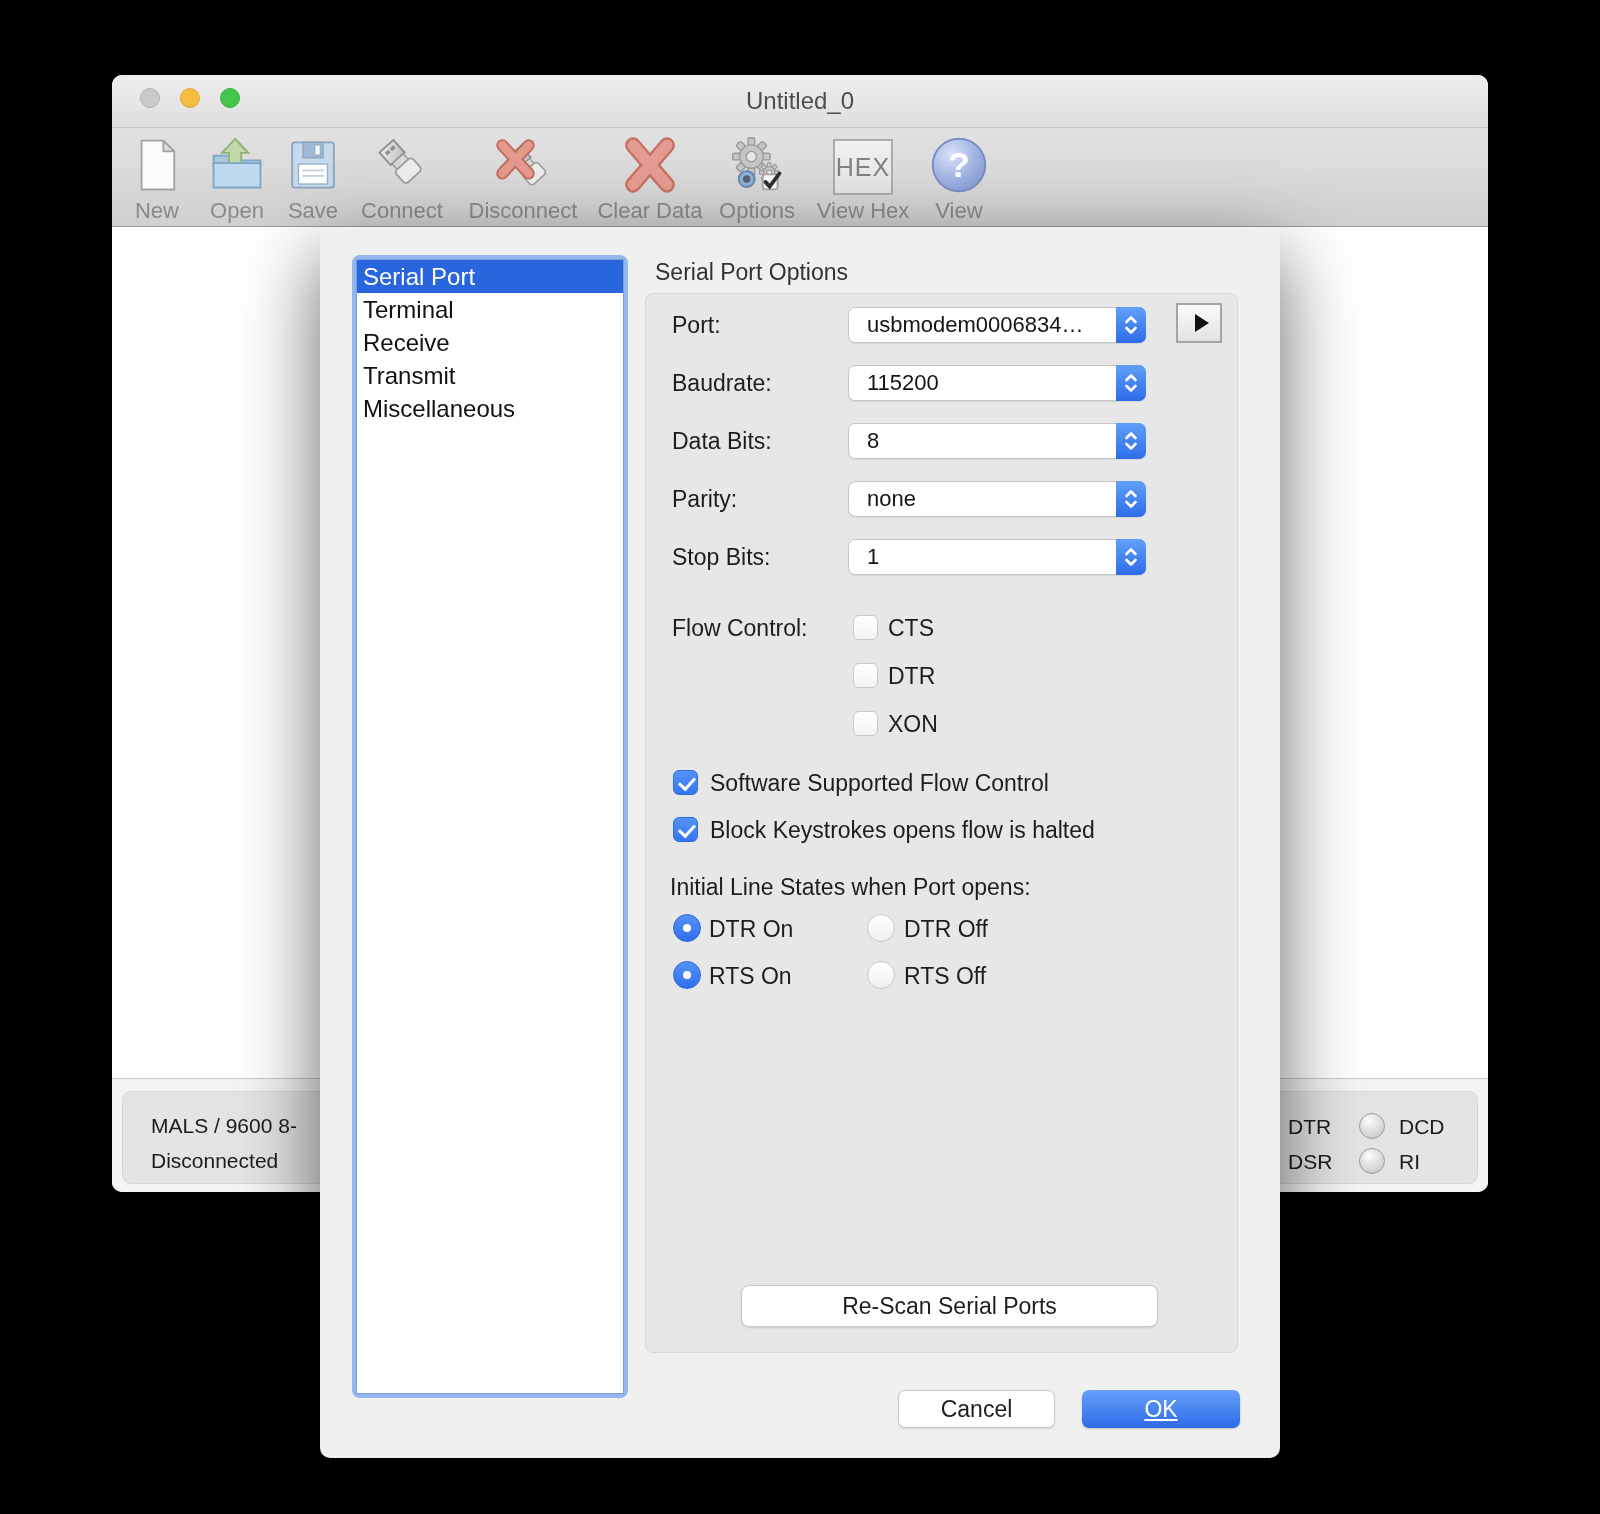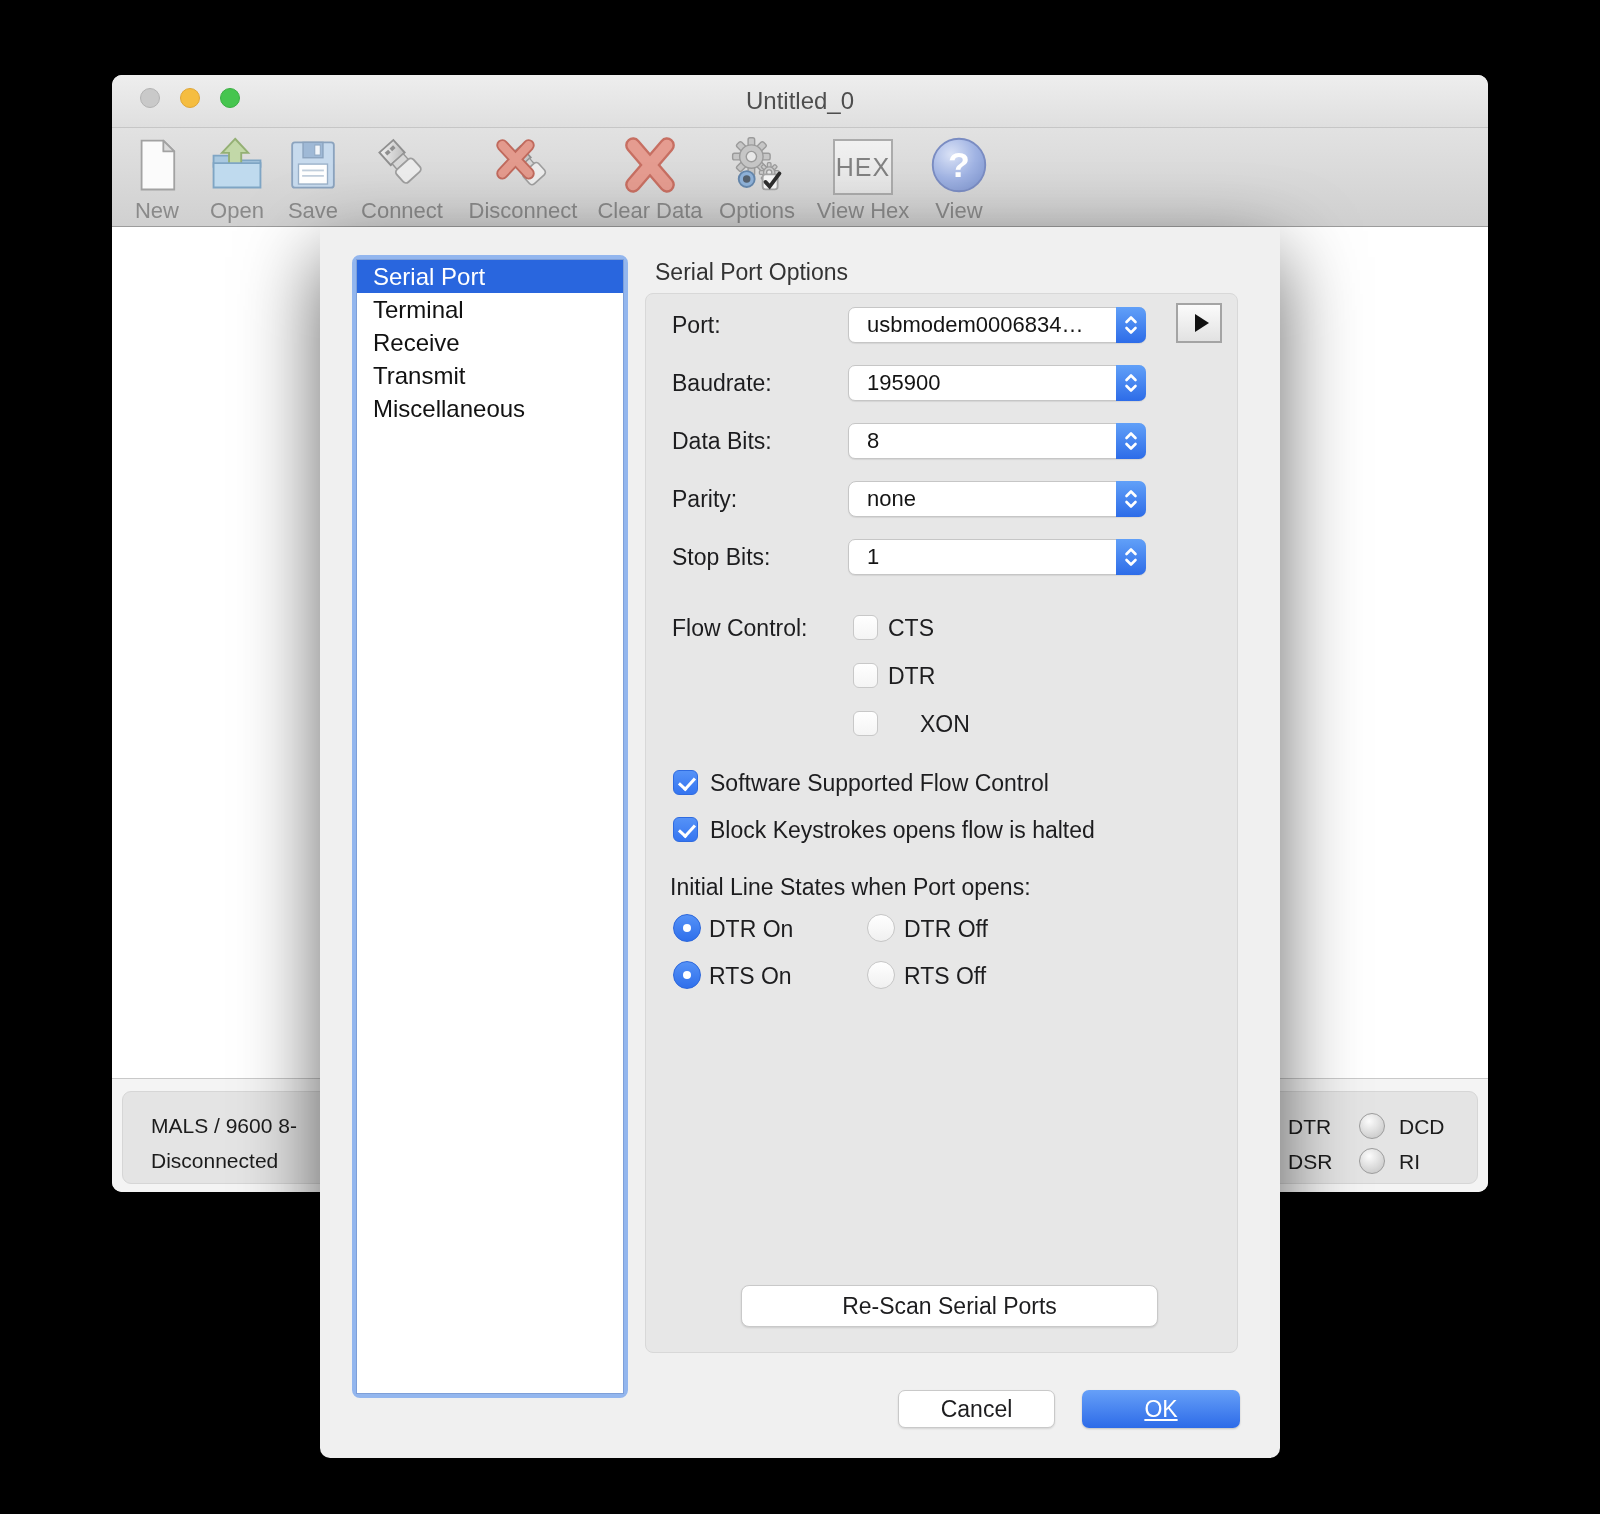--- a/index.html
+++ b/index.html
@@ -43,21 +43,21 @@
     border:1px solid #9D9D9D; }
 
   
   .dialog{ position:absolute; left:320px; top:227px; width:960px; height:1231px;
     background:#F0F0F0; border-radius:0 0 10px 10px;
     box-shadow:0 30px 80px rgba(0,0,0,.6); }
 
   .category-list{ position:absolute; left:32px; top:28px; width:276px; height:1143px;
     border:4px solid #93B6EE; border-radius:8px; background:#93B6EE; }
   .category-inner{ width:100%; height:100%; background:#fff; border:1px solid #7E9FD8; overflow:hidden; }
-  .cat-item{ height:33px; line-height:33px; padding-left:16px; font-size:24px; color:#111; cursor:default; }
+  .cat-item{ height:33px; line-height:33px; padding-left:6px; font-size:24px; color:#111; cursor:default; }
   .cat-item.selected{ background:#2966DE; color:#fff; }
 
   .dlg-heading{ position:absolute; left:335px; top:32px; font-size:23px; color:#333; }
 
   .group-box{ position:absolute; left:325px; top:66px; width:593px; height:1060px;
     background:#E7E7E7; border:1px solid #D8D8D8; border-radius:8px; }
 
   .field-label{ position:absolute; left:352px; font-size:23px; color:#1D1D1F; white-space:nowrap; }
 
   .popup{ position:absolute; left:528px; width:298px; height:36px; background:#fff;
@@ -304,21 +304,21 @@
         <path d="M3.5 15 L8 19.5 L12.5 15" fill="none" stroke="#FFF" stroke-width="2.6" stroke-linecap="round" stroke-linejoin="round"></path>
       </svg>
     </span>
   </div>
   <div class="arrow-button">
     <span class="tri"></span>
   </div>
 
   <span class="field-label" style="top:143px;">Baudrate:</span>
   <div class="popup" style="top:138px;">
-    <span class="popup-value">195900</span>
+    <span class="popup-value">115200</span>
     <span class="popup-stepper">
       <svg width="16" height="24" viewBox="0 0 16 24">
         <path d="M3.5 9 L8 4.5 L12.5 9" fill="none" stroke="#FFF" stroke-width="2.6" stroke-linecap="round" stroke-linejoin="round"></path>
         <path d="M3.5 15 L8 19.5 L12.5 15" fill="none" stroke="#FFF" stroke-width="2.6" stroke-linecap="round" stroke-linejoin="round"></path>
       </svg>
     </span>
   </div>
 
   <span class="field-label" style="top:201px;">Data Bits:</span>
   <div class="popup" style="top:196px;">
@@ -352,21 +352,21 @@
       </svg>
     </span>
   </div>
 
   <span class="field-label" style="top:388px;">Flow Control:</span>
   <span class="checkbox" style="left:533px;top:388px;"></span>
   <span class="cb-label" style="left:568px;top:388px;">CTS</span>
   <span class="checkbox" style="left:533px;top:436px;"></span>
   <span class="cb-label" style="left:568px;top:436px;">DTR</span>
   <span class="checkbox" style="left:533px;top:484px;"></span>
-  <span class="cb-label" style="left:568px;top:484px;margin-left:32px;">XON</span>
+  <span class="cb-label" style="left:568px;top:484px;">XON</span>
 
   <span class="checkbox checked" style="left:353px;top:543px;"></span>
   <span class="cb-label" style="left:390px;top:543px;">Software Supported Flow Control</span>
   <span class="checkbox checked" style="left:353px;top:590px;"></span>
   <span class="cb-label" style="left:390px;top:590px;">Block Keystrokes opens flow is halted</span>
 
   <span class="field-label" style="left:350px;top:647px;">Initial Line States when Port opens:</span>
 
   <span class="radio selected" style="left:353px;top:687px;"></span>
   <span class="cb-label" style="left:389px;top:689px;">DTR On</span>

